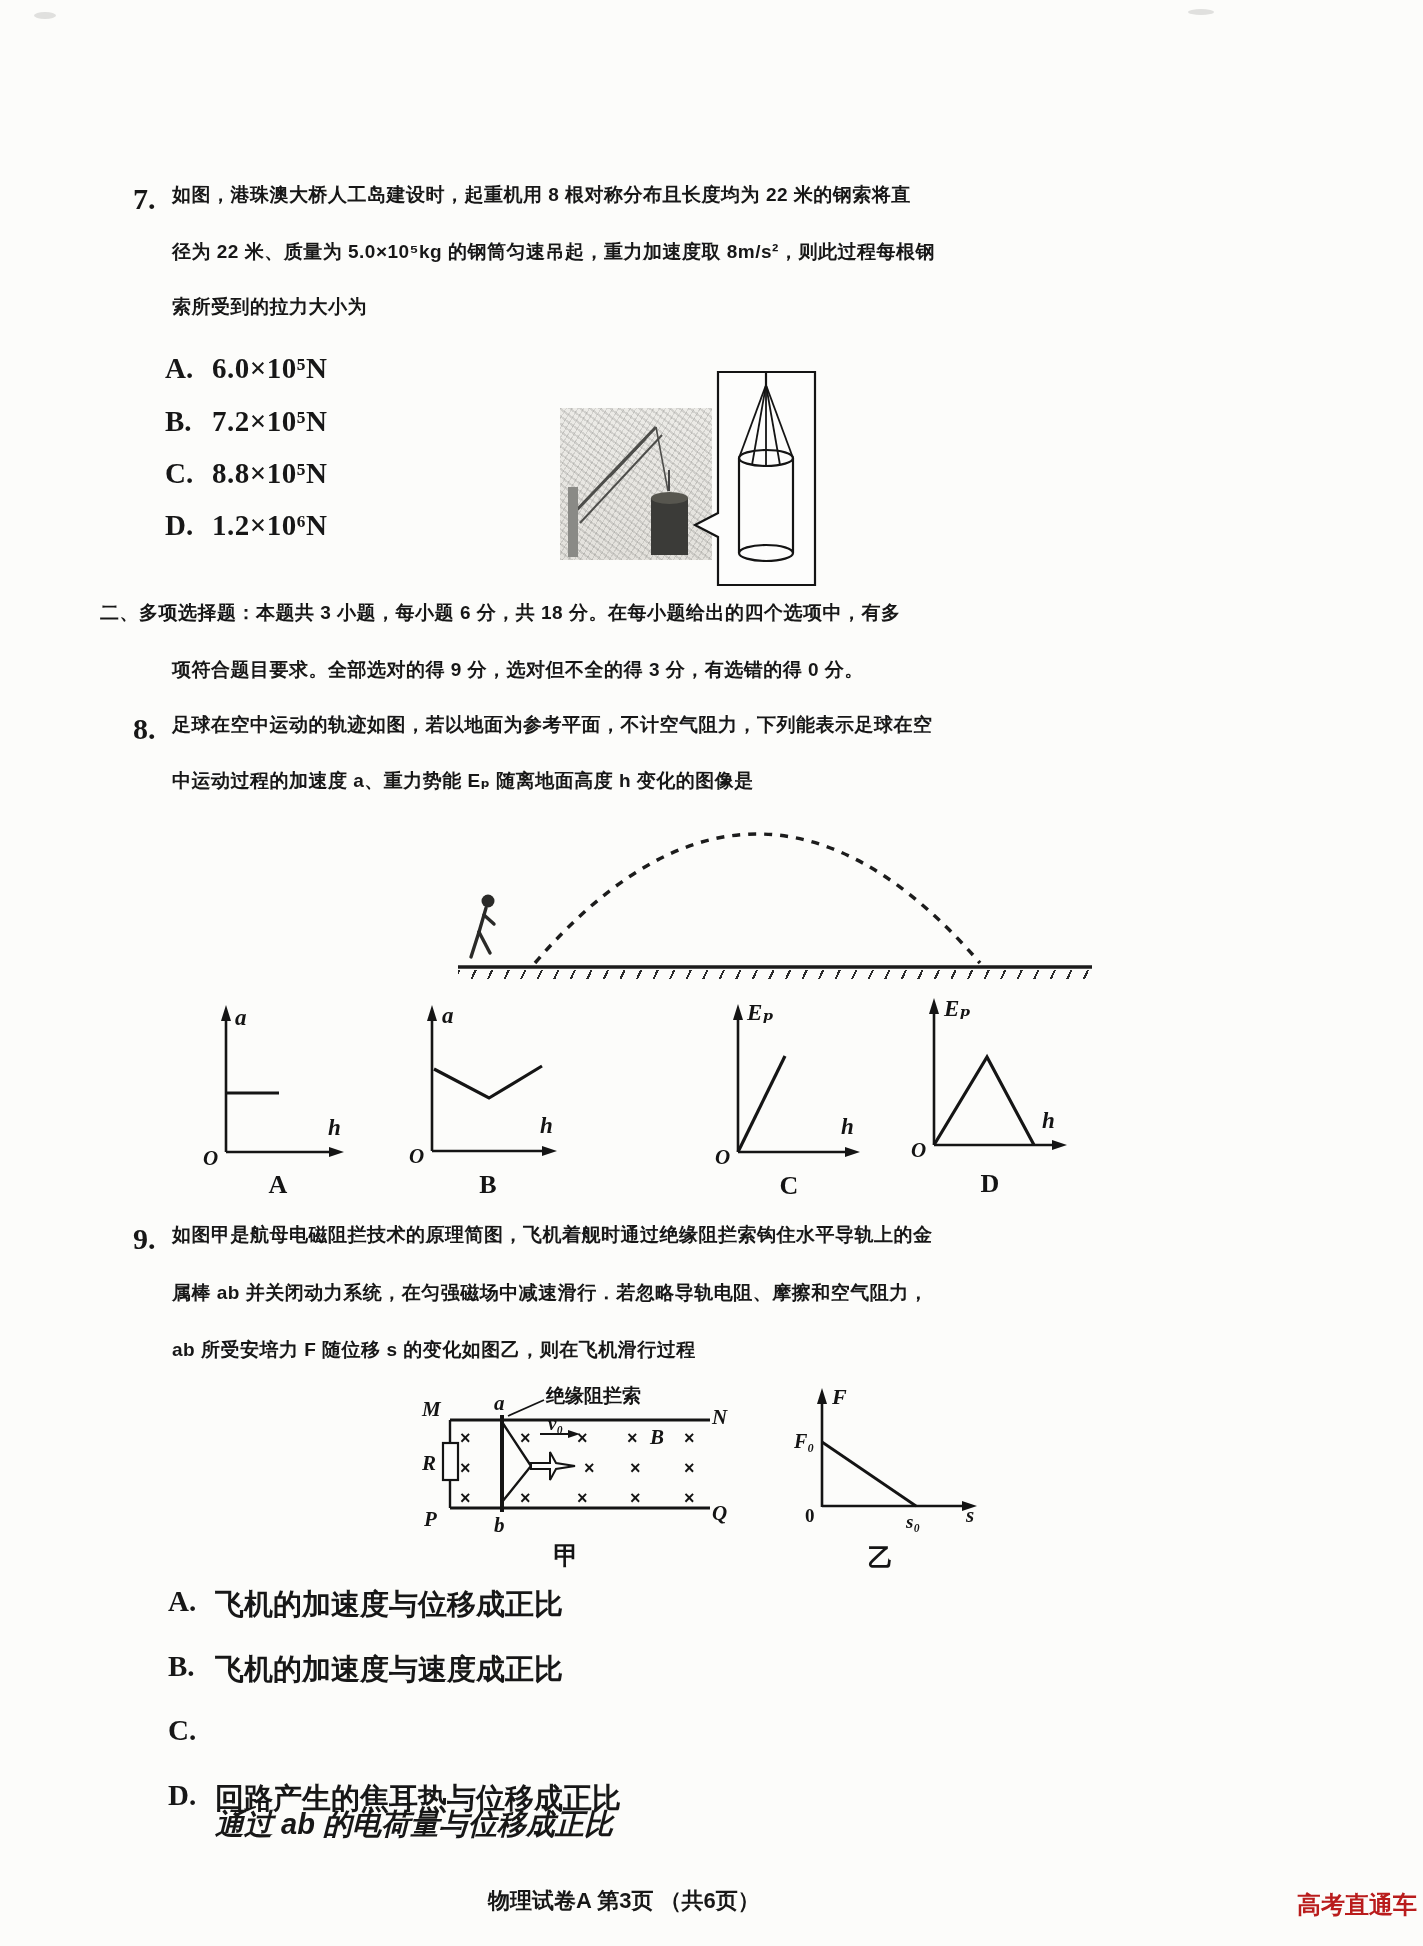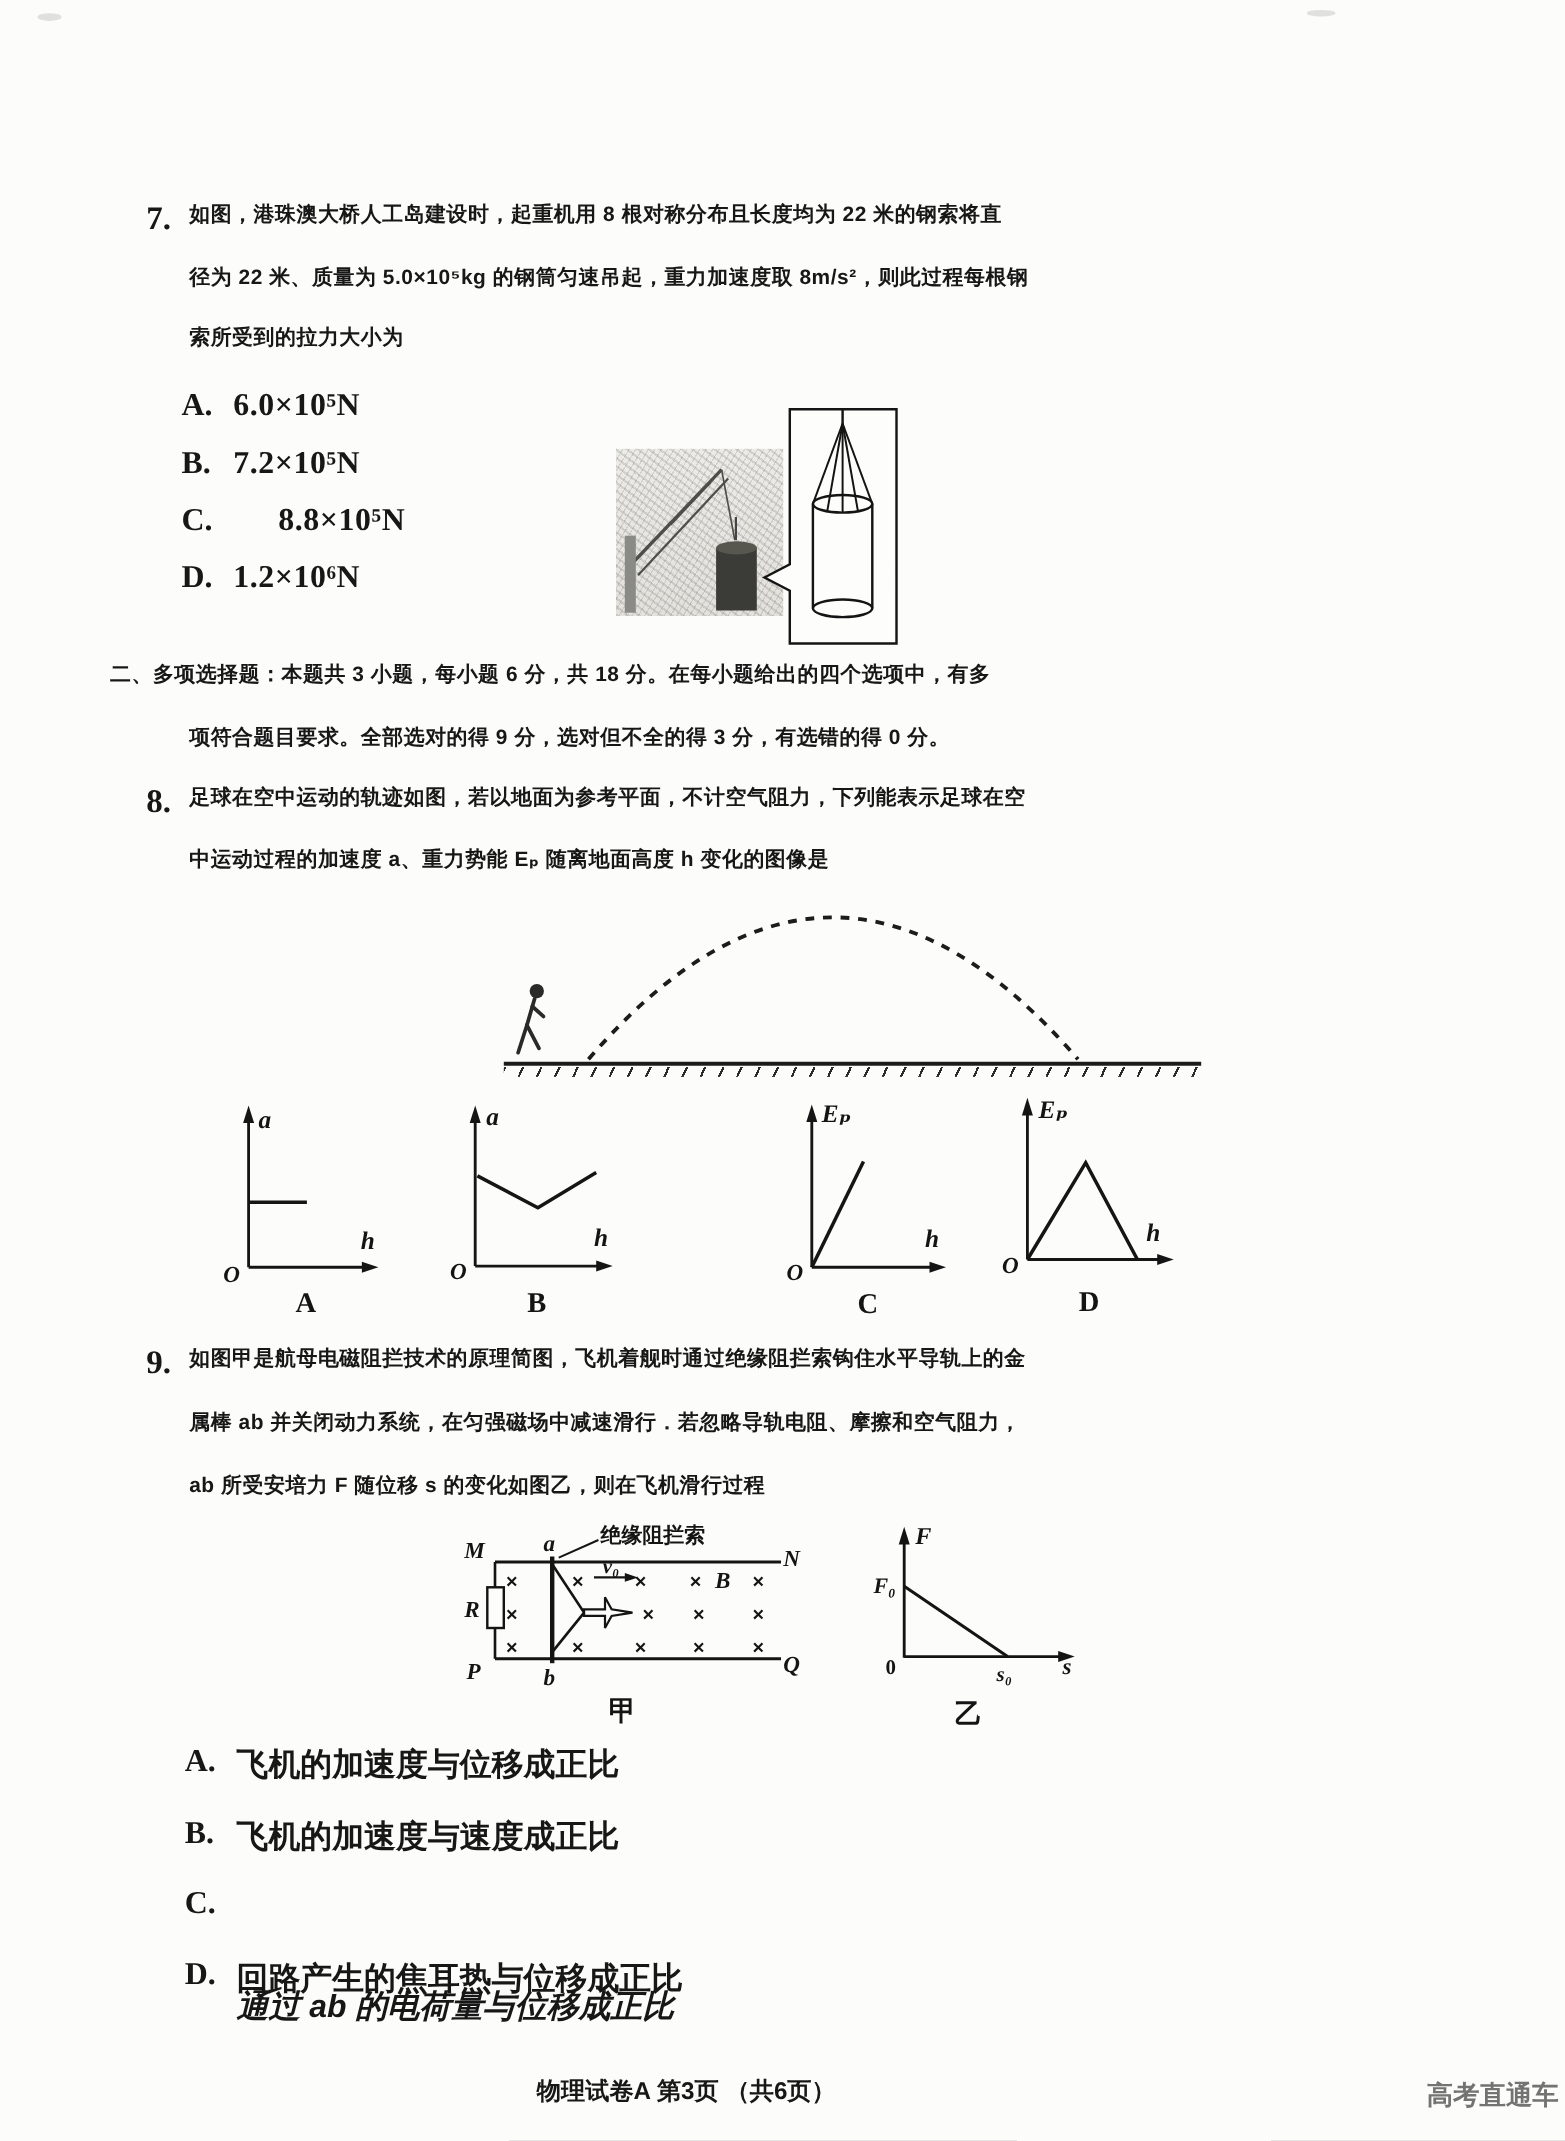--- a/index.html
+++ b/index.html
@@ -28,42 +28,42 @@
   }
   .photo-grain{
     position:absolute;left:560px;top:408px;width:152px;height:152px;
     background:
       repeating-linear-gradient(37deg,rgba(90,90,88,.18) 0 2px,transparent 2px 6px),
       repeating-linear-gradient(121deg,rgba(60,60,58,.14) 0 1px,transparent 1px 5px),
       linear-gradient(#ecebe7,#e3e1dc);
   }
   .smudge{position:absolute;background:#c9c9c6;border-radius:50%;opacity:.55;}
   .footer-left{position:absolute;left:488px;top:1886px;font-size:22px;font-weight:700;white-space:nowrap;}
-  .footer-right{position:absolute;left:1297px;top:1889px;font-size:24px;font-weight:700;color:#737373;white-space:nowrap;}
+  .footer-right{position:absolute;left:1297px;top:1889px;font-size:24px;font-weight:700;color:#b91c1c;white-space:nowrap;}
 </style>
 </head>
 <body>
 
 <div class="page">
 
   <div class="smudge" style="left:34px;top:12px;width:22px;height:7px;"></div>
   <div class="smudge" style="left:1188px;top:9px;width:26px;height:6px;"></div>
 
   <div>
     <span class="qnum" style="left:133px;top:182px;">7.</span>
     <div class="tline" style="left:172px;top:182px;">如图，港珠澳大桥人工岛建设时，起重机用 8 根对称分布且长度均为 22 米的钢索将直</div>
     <div class="tline" style="left:172px;top:239px;">径为 22 米、质量为 5.0×10⁵kg 的钢筒匀速吊起，重力加速度取 8m/s²，则此过程每根钢</div>
     <div class="tline" style="left:172px;top:294px;text-align:right;">索所受到的拉力大小为</div>
 
     <span class="opt-label" style="left:165px;top:352px;">A.</span>
     <span class="opt-text opt-sertext" style="left:212px;top:352px;">6.0×10⁵N</span>
     <span class="opt-label" style="left:165px;top:405px;">B.</span>
     <span class="opt-text opt-sertext" style="left:212px;top:405px;">7.2×10⁵N</span>
     <span class="opt-label" style="left:165px;top:457px;">C.</span>
-    <span class="opt-text opt-sertext" style="left:212px;top:457px;margin-left:41px;">8.8×10⁵N</span>
+    <span class="opt-text opt-sertext" style="left:212px;top:457px;">8.8×10⁵N</span>
     <span class="opt-label" style="left:165px;top:509px;">D.</span>
     <span class="opt-text opt-sertext" style="left:212px;top:509px;">1.2×10⁶N</span>
 
     <div class="photo-grain"></div>
     <svg style="left:550px;top:365px;" width="280" height="230" viewBox="0 0 280 230">
 
       <g stroke="#4d4d4a" fill="none">
         <line x1="22" y1="150" x2="106" y2="62" stroke-width="3"></line>
         <line x1="30" y1="158" x2="112" y2="70" stroke-width="2"></line>
         <rect x="18" y="122" width="10" height="70" fill="#8a8a86" stroke="none"></rect>

